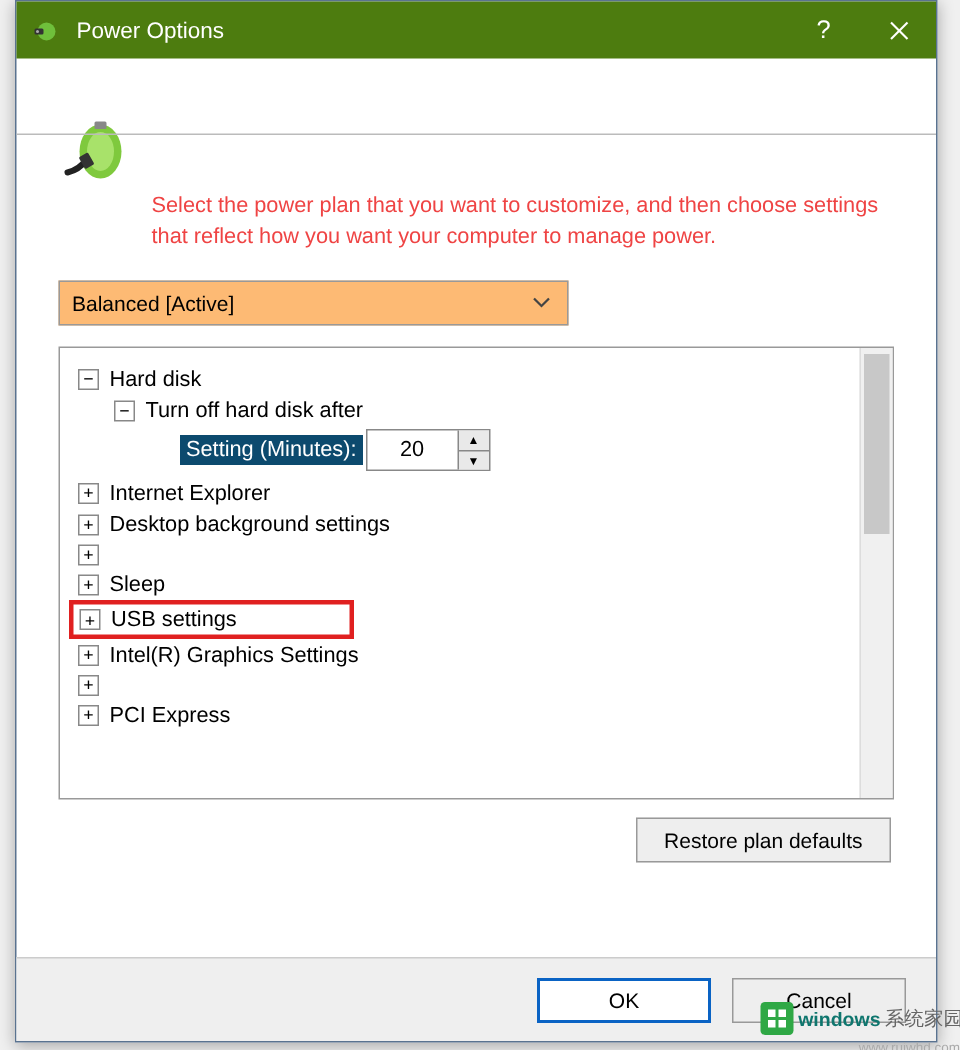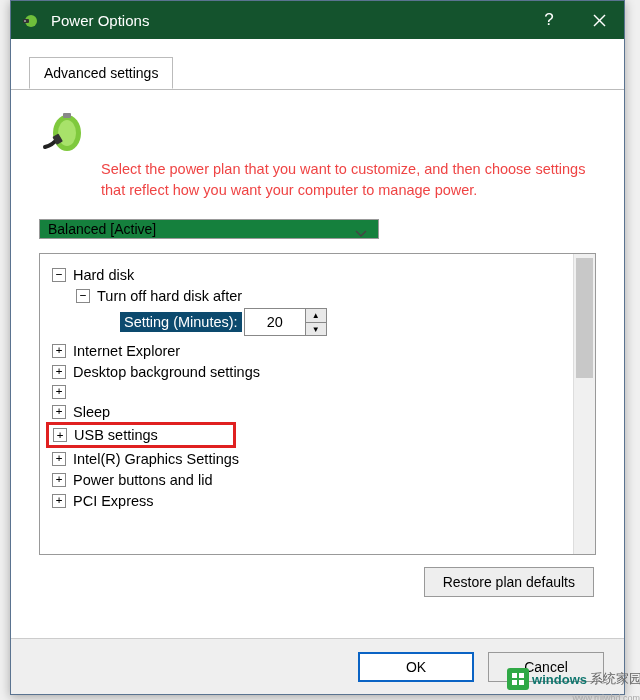--- a/index.html
+++ b/index.html
@@ -1,37 +1,37 @@
 <!DOCTYPE html>
 <html><head>
 <meta charset="utf-8">
 <style>
 * { box-sizing: border-box; margin: 0; padding: 0; font-family: 'Segoe UI', Tahoma, sans-serif; }
 body { background: #f0f0f0; width: 640px; height: 700px; overflow: hidden; position: relative; }
 
 .window { position: absolute; left: 10px; top: 0; width: 615px; height: 695px; background: #fff; border: 1px solid #5a7390; box-shadow: 0 2px 10px rgba(0,0,0,0.3); }
 
-.titlebar { height: 38px; background: #14532d; display: flex; align-items: center; padding: 0 0 0 10px; color: #fff; }
+.titlebar { height: 38px; background: #4d7c0f; display: flex; align-items: center; padding: 0 0 0 10px; color: #fff; }
 .titlebar-icon { width: 20px; height: 20px; margin-right: 10px; display: flex; align-items: center; justify-content: center; }
 .titlebar-title { flex: 1; font-size: 15px; }
 .titlebar-btn { width: 50px; height: 38px; display: flex; align-items: center; justify-content: center; font-size: 17px; color: #fff; cursor: pointer; }
 
 .content { padding: 0; }
 
 .tabs { position: relative; margin: 18px 0 0 18px; }
 .tab { display: inline-block; padding: 7px 14px; border: 1px solid #bbb; border-bottom: 1px solid #fff; background: #fff; font-size: 14px; position: relative; z-index: 2; }
 .tab-bar-line { position: absolute; left: -18px; right: -596px; top: 32px; height: 1px; background: #bbb; z-index: 1; width: 613px; }
 
 .panel { padding: 22px 28px 10px 28px; }
 
 .header-row { display: flex; gap: 14px; margin-bottom: 18px; }
 .header-icon { flex: 0 0 48px; height: 48px; }
 .header-text { font-size: 14.5px; line-height: 1.45; color: #ef4444; margin-top: 48px; }
 
-.plan-select { width: 340px; height: 20px; border: 1px solid #999; background: #15803d; display: flex; align-items: center; padding: 0 8px; font-size: 14px; cursor: pointer; position: relative; margin-bottom: 14px; }
+.plan-select { width: 340px; height: 30px; border: 1px solid #999; background: #fdba74; display: flex; align-items: center; padding: 0 8px; font-size: 14px; cursor: pointer; position: relative; margin-bottom: 14px; }
 .plan-select .chevron { position: absolute; right: 6px; top: 4px; width: 22px; height: 20px; display: flex; align-items: center; justify-content: center; }
 
 .tree-box { border: 1px solid #999; height: 302px; display: flex; }
 .tree { flex: 1; padding: 10px 4px 4px 12px; font-size: 14.5px; overflow: hidden; }
 .scrollbar { width: 22px; background: #f0f0f0; border-left: 1px solid #ddd; position: relative; }
 .scroll-thumb { position: absolute; top: 4px; left: 2px; right: 2px; height: 120px; background: #c8c8c8; border-radius: 0; }
 
 .tree-node { padding: 2.5px 0 2.5px 0; display: flex; align-items: center; }
 .tree-node .expander { width: 14px; height: 14px; border: 1px solid #888; display: flex; align-items: center; justify-content: center; font-size: 11px; line-height: 1; margin-right: 7px; background: #fff; cursor: pointer; font-family: monospace; }
 .tree-node .label { }
@@ -77,21 +77,20 @@
     <div class="titlebar-btn">
       <svg width="13" height="13" viewBox="0 0 13 13">
           <line x1="1" y1="1" x2="12" y2="12" stroke="#fff" stroke-width="1.4"></line>
           <line x1="12" y1="1" x2="1" y2="12" stroke="#fff" stroke-width="1.4"></line>
         </svg>
     </div>
   </div>
 
   <div class="content">
     <div class="tabs">
-      <div class="tab">Advanced settings</div>
       <div class="tab-bar-line"></div>
     </div>
 
     <div class="panel">
       <div class="header-row">
         <div class="header-icon">
           <svg width="48" height="48" viewBox="0 0 48 48">
             <ellipse cx="28" cy="22" rx="14" ry="18" fill="#7fc93d"></ellipse>
             <ellipse cx="28" cy="22" rx="9" ry="13" fill="#a8e26a"></ellipse>
             <rect x="24" y="2" width="8" height="5" fill="#888" rx="1"></rect>
@@ -170,21 +169,20 @@
             </div>
             <div>
               <div class="tree-node">
                 <span class="expander">+</span>
                 <span class="label">Intel(R) Graphics Settings</span>
               </div>
             </div>
             <div>
               <div class="tree-node">
                 <span class="expander">+</span>
-                <span class="label">Power buttons and lid</span>
               </div>
             </div>
             <div>
               <div class="tree-node">
                 <span class="expander">+</span>
                 <span class="label">PCI Express</span>
               </div>
             </div>
           </div>
         <div class="scrollbar">

